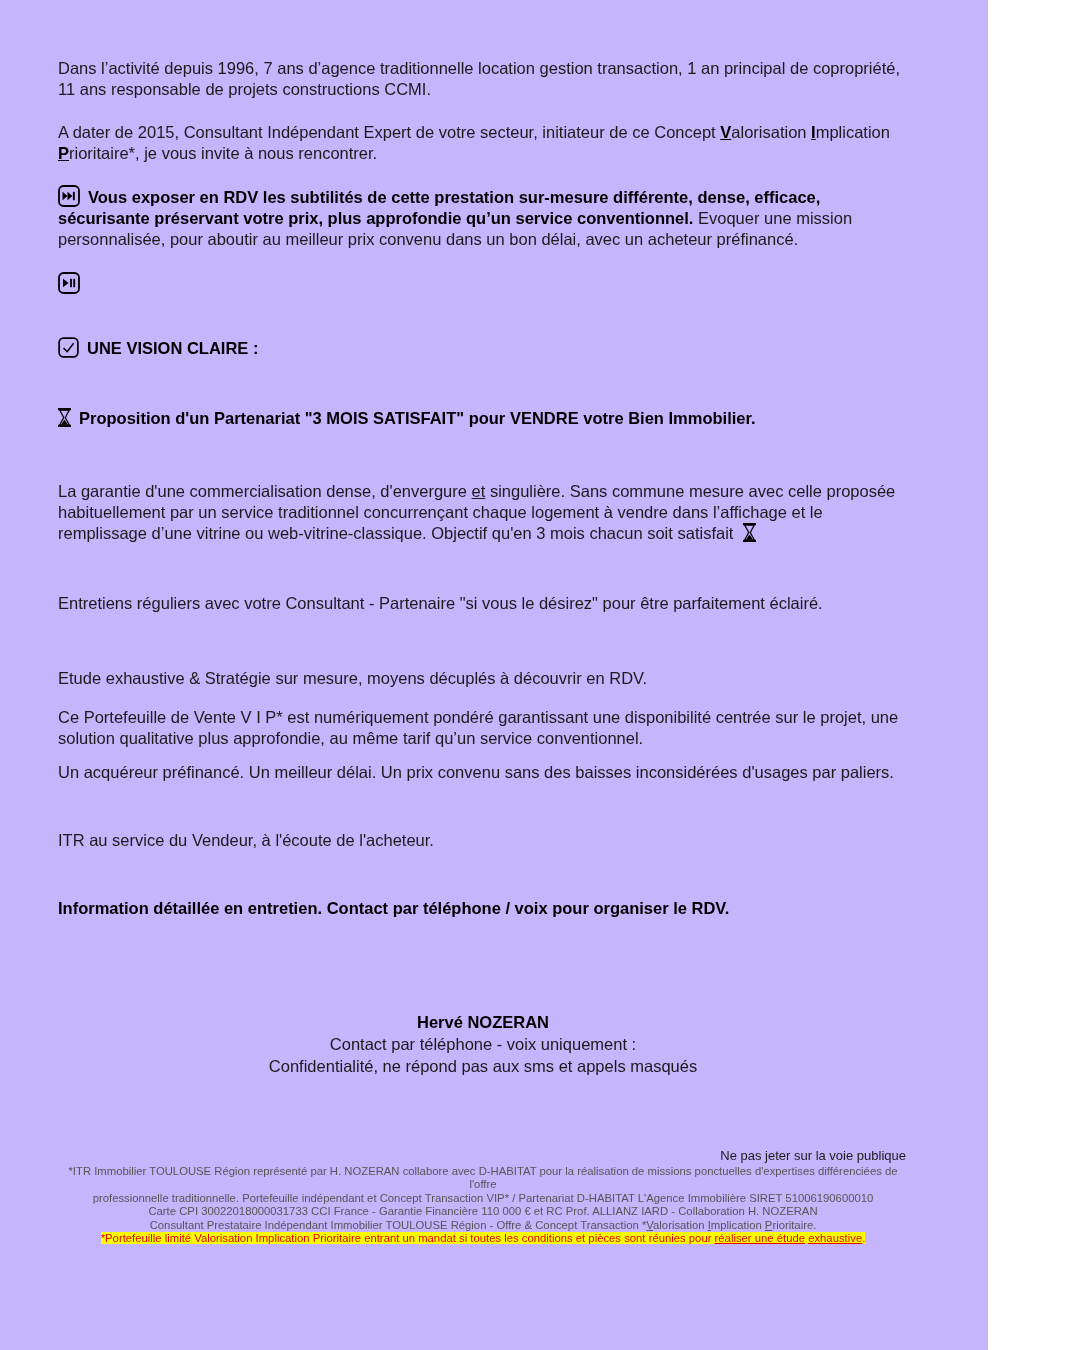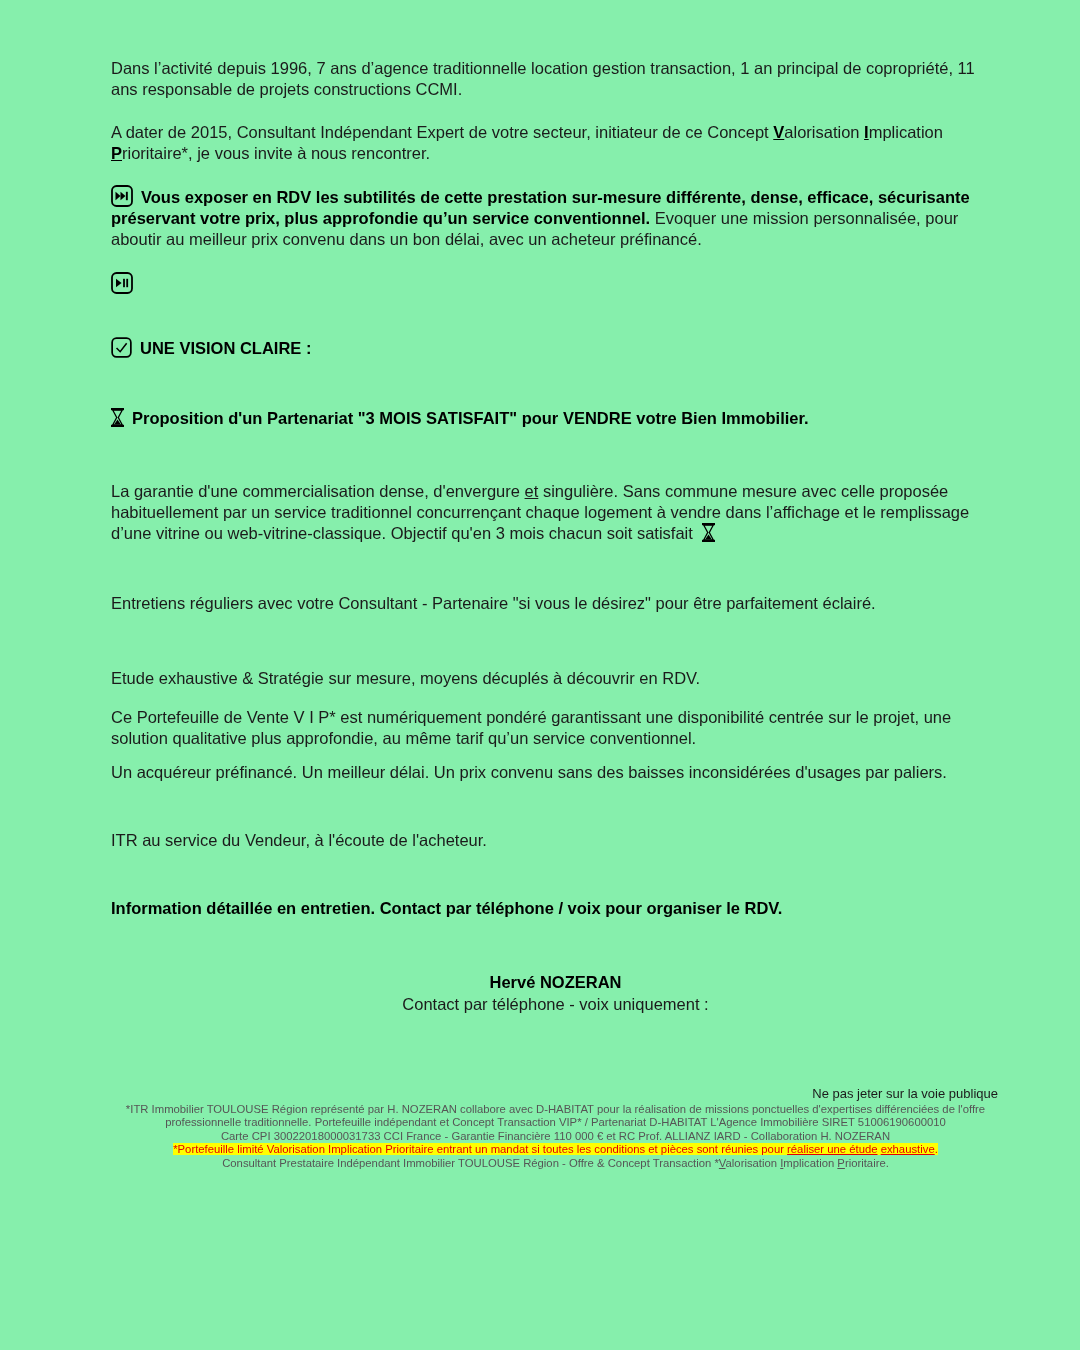--- a/index.html
+++ b/index.html
@@ -2,44 +2,44 @@
 <html style="--highlight: #ffff00; --alert: #e60000;"><head>
 <meta charset="utf-8">
 <style>
   :root{
     --highlight:#ffff00;
     --alert:#e60000;
   }
   html,body{margin:0;padding:0;background:#ffffff;}
   .page{
     position:relative;
-    width:1080px;height:1350px;
-    background:#86efac;
+    width:988px;height:1350px;
+    background:#c4b5fd;
     box-sizing:border-box;
-    padding:58px 80px 0 111px;
+    padding:58px 80px 0 58px;
     font-family:"Liberation Sans", sans-serif;
     font-size:16.5px;
     line-height:21px;
     color:#1b1b1b;
     overflow:hidden;
   }
   p{margin:0;}
   .b{font-weight:700;color:#000;}
   .u{text-decoration:underline;}
   .mt13{margin-top:13px;}
   .mt18{margin-top:18px;}
   .mt21{margin-top:21px;}
   .mt22{margin-top:22px;}
   .mt42{margin-top:42px;}
   .mt47{margin-top:47px;}
   .mt49{margin-top:49px;}
   .mt52{margin-top:52px;}
   .mt54{margin-top:54px;}
   .mt72{margin-top:72px;}
-  .mt96{margin-top:52px;}
+  .mt96{margin-top:92px;}
   .icon{display:inline-block;vertical-align:-4px;}
   .icon svg{display:block;}
   .lead-icon{margin-right:8px;}
   .tail-icon{margin-left:5px;vertical-align:-3px;}
   .heading{font-weight:700;color:#000;}
   .contact{
     text-align:center;
     line-height:22px;
   }
   .footer-note{
@@ -114,25 +114,26 @@
 
   <p class="body-p mt13">Un acquéreur préfinancé. Un meilleur délai. Un prix convenu sans des baisses inconsidérées d'usages par paliers.</p>
 
   <p class="body-p mt47">ITR au service du Vendeur, à l'écoute de l'acheteur.</p>
 
   <p class="body-p b mt47">Information détaillée en entretien. Contact par téléphone / voix pour organiser le RDV.</p>
 
   <div class="contact mt96">
     <p class="b">Hervé NOZERAN</p>
     <p>Contact par téléphone - voix uniquement :</p>
+    <p>Confidentialité, ne répond pas aux sms et appels masqués</p>
   </div>
 
   <p class="footer-note mt72">Ne pas jeter sur la voie publique</p>
 
   <div class="fineprint">
     <p>*ITR Immobilier TOULOUSE Région représenté par H. NOZERAN collabore avec D-HABITAT pour la réalisation de missions ponctuelles d'expertises différenciées de l'offre</p>
     <p>professionnelle traditionnelle. Portefeuille indépendant et Concept Transaction VIP* / Partenariat D-HABITAT L'Agence Immobilière SIRET 51006190600010</p>
     <p>Carte CPI 30022018000031733 CCI France - Garantie Financière 110 000 € et RC Prof. ALLIANZ IARD - Collaboration H. NOZERAN</p>
+    <p><span>Consultant Prestataire Indépendant Immobilier TOULOUSE Région - Offre &amp; Concept Transaction *</span><span class="u">V</span><span>alorisation </span><span class="u">I</span><span>mplication </span><span class="u">P</span><span>rioritaire.</span></p>
     <p><span class="hl"><span>*Portefeuille limité Valorisation Implication Prioritaire entrant un mandat si toutes les conditions et pièces sont réunies pour </span><span class="u">réaliser une étude</span><span> </span><span class="u">exhaustive</span><span>.</span></span></p>
-    <p><span>Consultant Prestataire Indépendant Immobilier TOULOUSE Région - Offre &amp; Concept Transaction *</span><span class="u">V</span><span>alorisation </span><span class="u">I</span><span>mplication </span><span class="u">P</span><span>rioritaire.</span></p>
   </div>
 
 </div>
 
 </body></html>

